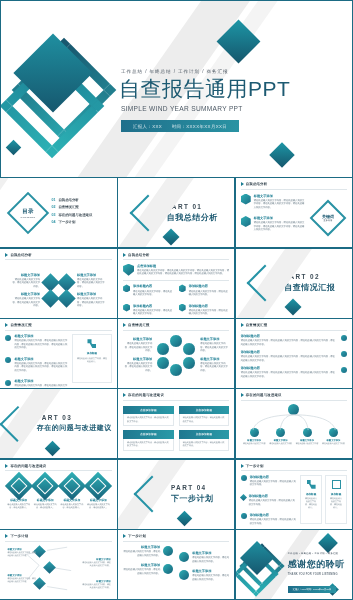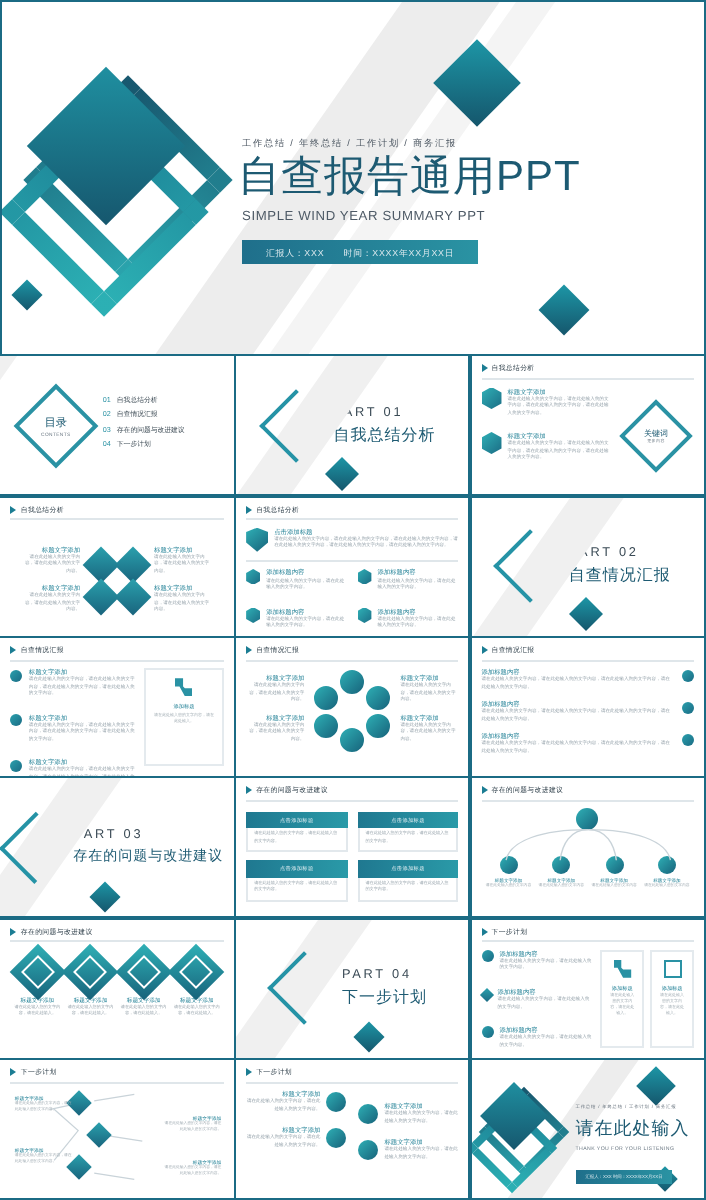--- a/index.html
+++ b/index.html
@@ -95,20 +95,21 @@
     grid-template-columns: repeat(3, 1fr);
     grid-template-rows: repeat(6, 1fr);
   }
   .slide {
     position: relative;
     border: 1.2px solid #1b6b84;
     margin: -0.6px 0 0 -0.6px;
     background:#fff;
     overflow: hidden;
     padding: 4px 5px;
+    font-weight: bold;
   }
   .slide-stripe {
     position:absolute; width: 16px; height: 140px;
     background:#f0f0f0; top:-30px; left: 10px;
     transform: rotate(35deg); transform-origin: top left;
   }
   .slide-stripe.r { left: 70px; width: 22px; }
 
   
   .sh { display:flex; align-items:center; gap:2px; }
@@ -832,21 +833,21 @@
         <div class="cover-stripe" style="width:14px;height:120px;top:-14px;left:76px"></div>
         <div class="th-mark">
           <div class="th-o1"></div>
           <div class="th-o2"></div>
           <div class="th-f"></div>
         </div>
         <div class="dia" style="left:85px;top:6px;width:14px;height:14px"></div>
         <div class="dia" style="left:92px;top:55px;width:9px;height:9px"></div>
         <div class="th-tx">
           <div class="th-k">工作总结  /  年终总结  /  工作计划  /  商务汇报</div>
-          <div class="th-t">请在此处输入</div>
+          <div class="th-t">感谢您的聆听</div>
           <div class="th-s">THANK YOU FOR YOUR LISTENING</div>
           <div class="th-b">汇报人：XXX      时间：XXXX年XX月XX日</div>
         </div>
       </div>
     </div>
 
   </div>
 </div>
 
 </body></html>

